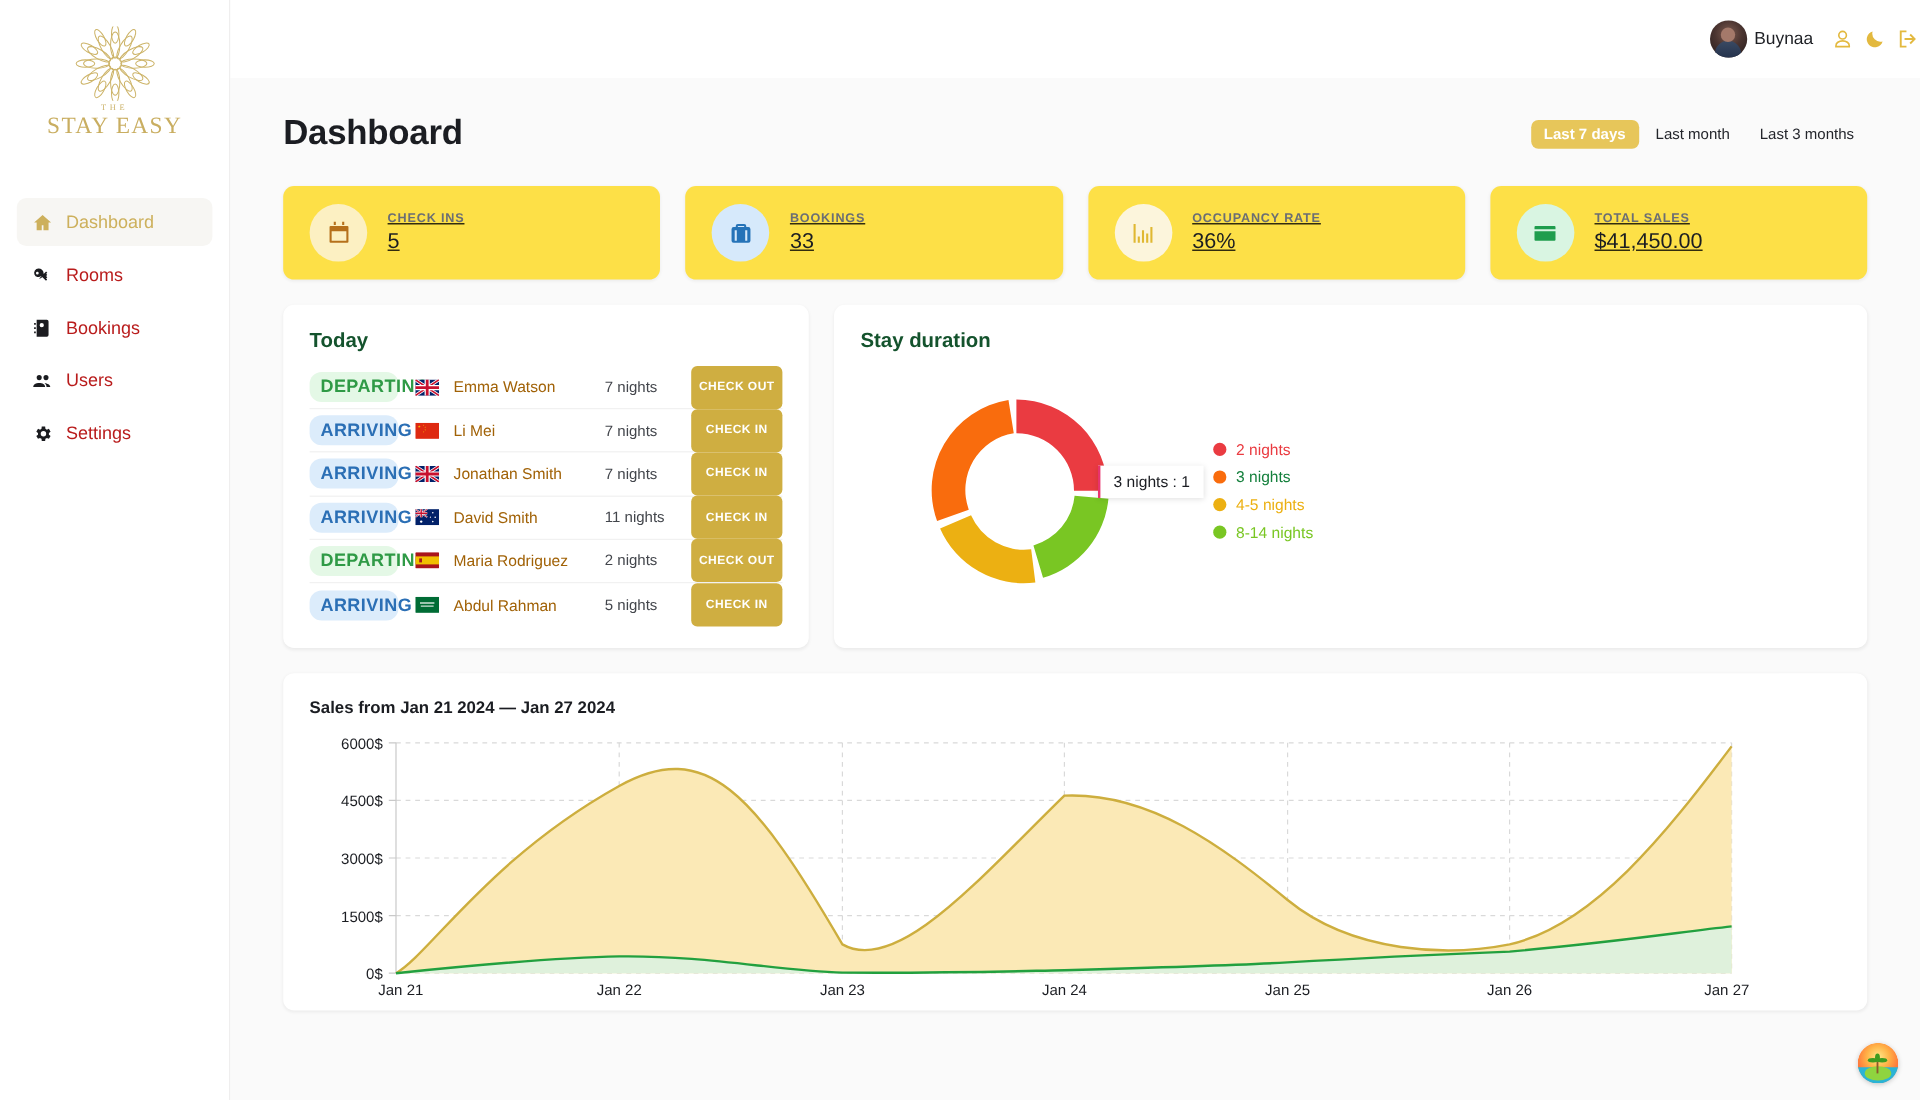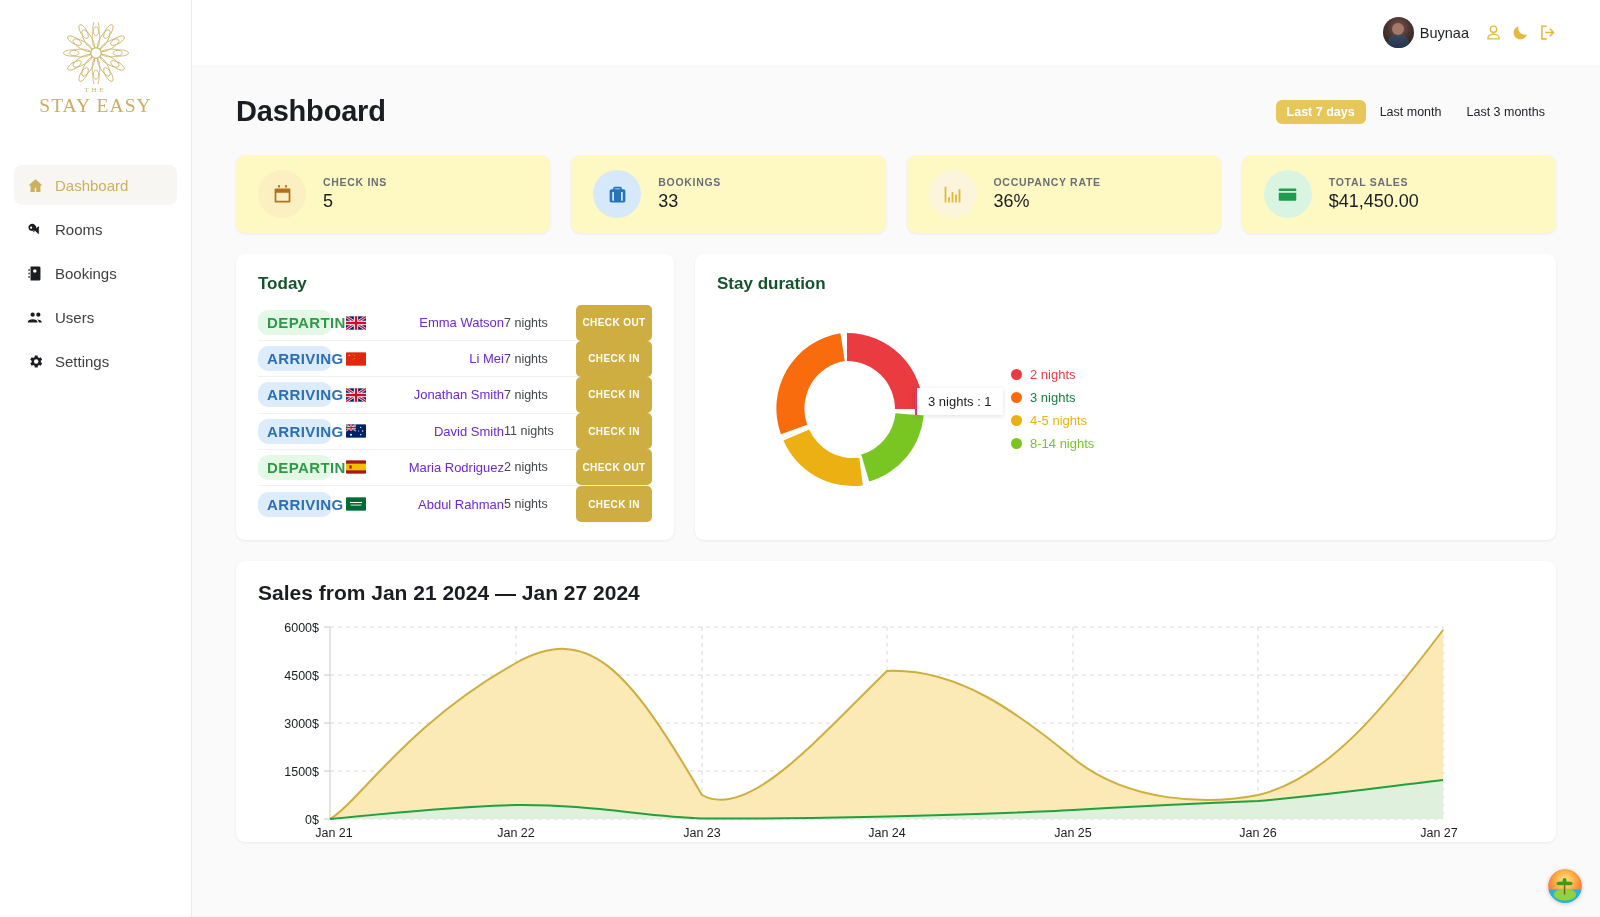--- a/index.html
+++ b/index.html
@@ -23,41 +23,41 @@
   .logo-the { font-family: "Liberation Serif", serif; font-size: 7px; letter-spacing: 3px;
      color: #cbb26a; margin-top: 2px; }
   .logo-text {
     font-family: "Liberation Serif", serif; font-size: 19.5px; letter-spacing: 1.1px;
     color: #c9ae61; margin-top: 1px;
   }
   .nav { margin-top: 38px; padding: 0 14px; display: flex; flex-direction: column; gap: 4px; }
   .nav-item {
     display: flex; align-items: center; gap: 11px;
     height: 40px; padding: 0 12px; border-radius: 8px;
-    font-size: 15px; color: #404040; cursor: pointer;
+    font-size: 15px; color: #b91c1c; cursor: pointer;
   }
   .nav-item .nav-ico { width: 18px; height: 18px; display: flex; align-items: center; justify-content: center; }
   .nav-item.active { background: #f7f6f3; color: #cdb05c; }
   .nav-item.active .nav-ico svg { fill: #cdb05c; }
   .nav-ico svg { fill: #1b1c20; }
 
   .footer {
     position: absolute; bottom: 44px; left: 0; width: 192px;
     text-align: center; line-height: 1.65;
   }
   .footer-line1 { font-size: 11.5px; color: #6e7076; }
   .footer-line2 { font-size: 9.5px; color: #9a9ca1; }
   .footer-line2 a { color: #d4b95e; text-decoration: none; }
 
   
   .main { flex: 1; height: 917px; display: flex; flex-direction: column; min-width: 0; position: relative; }
   .topbar {
     height: 65px; background: #ffffff; flex-shrink: 0;
     display: flex; align-items: center; justify-content: flex-end;
-    padding-right: 42px; gap: 6px;
+    gap: 6px;
   }
   .avatar {
     width: 31px; height: 31px; border-radius: 50%; overflow: hidden; flex-shrink: 0;
     background: radial-gradient(circle at 50% 35%, #7d5b50 0%, #4a3430 45%, #231a1b 100%);
     position: relative;
   }
   .avatar::after {
     content: ""; position: absolute; left: 50%; top: 56%; transform: translateX(-50%);
     width: 22px; height: 16px; border-radius: 11px 11px 3px 3px;
     background: linear-gradient(180deg,#3a4a63,#22304a);
@@ -79,23 +79,23 @@
   .filters { display: flex; align-items: center; gap: 3px; }
   .pill {
     font-size: 12.5px; color: #23252b; padding: 5px 11px; border-radius: 6px;
     cursor: pointer; white-space: nowrap;
   }
   .pill.active { background: #e7c65a; color: #ffffff; font-weight: bold; }
 
   
   .stats { display: flex; gap: 21px; }
   .stat {
-    flex: 1; height: 78px; background: #fef9c3; border-radius: 9px;
+    flex: 1; height: 78px; background: #fde047; border-radius: 9px;
     box-shadow: 0 1px 3px rgba(22,25,35,.07);
-    display: flex; align-items: center; padding: 0 22px; gap: 17px;
+    display: flex; align-items: center; padding: 0 22px; gap: 17px; text-decoration: underline;
   }
   .stat-ico {
     width: 48px; height: 48px; border-radius: 50%;
     display: flex; align-items: center; justify-content: center; flex-shrink: 0;
   }
   .stat-label { font-size: 10.5px; letter-spacing: .7px; color: #6b6e74; font-weight: bold; }
   .stat-value { font-size: 18px; color: #1b1d22; margin-top: 3px; }
 
   
   .panels { display: flex; gap: 21px; margin-top: 21px; }
@@ -112,21 +112,21 @@
     display: flex; align-items: center; height: 36.2px;
     border-bottom: 1px solid #f1f1f1; gap: 0;
   }
   .badge {
     font-size: 15px; font-weight: bold; letter-spacing: .4px;
     padding: 4px 9px; border-radius: 10px; width: 74px; text-align: center; flex-shrink: 0;
   }
   .badge.departing { background: #e4f8e6; color: #2f9a46; }
   .badge.arriving { background: #dcecfb; color: #2b6fb5; }
   .flag { width: 20px; height: 14px; margin-left: 14px; flex-shrink: 0; border-radius: 1px; overflow: hidden; }
-  .guest { font-size: 13px; color: #6d28d9; margin-left: 12px; flex: 1; white-space: nowrap; text-align: right; }
+  .guest { font-size: 13px; color: #a16207; margin-left: 12px; flex: 1; white-space: nowrap; }
   .nights { font-size: 12.5px; color: #43464c; width: 72px; flex-shrink: 0; }
   .act-btn {
     background: #cfae41; color: #ffffff; border: none; border-radius: 5px;
     font-size: 10px; font-weight: bold; letter-spacing: .4px;
     width: 76px; height: 36px; cursor: pointer; flex-shrink: 0;
     font-family: "Liberation Sans", sans-serif;
   }
 
   .donut-area { display: flex; align-items: center; height: 230px; position: relative; }
   .donut { margin-left: 42px; }
@@ -135,21 +135,21 @@
   .legend-dot { width: 11px; height: 11px; border-radius: 50%; flex-shrink: 0; }
   .tooltip {
     position: absolute; left: 198px; top: 94px;
     background: #ffffff; border-left: 2px solid #e8336d;
     box-shadow: 0 1px 5px rgba(0,0,0,.13);
     font-size: 13px; color: #1b1d22; padding: 6px 11px; white-space: nowrap;
   }
 
   
   .panel-sales { margin-top: 21px; height: 281px; padding: 20px 22px 10px 22px; }
-  .chart-title { font-size: 21px; color: #1b1d22; font-weight: bold; }
+  .chart-title { font-size: 14px; color: #1b1d22; font-weight: bold; }
   .chart-box { margin-top: 8px; }
 
   .fab {
     position: absolute; right: 18px; bottom: 14px;
     width: 34px; height: 34px; border-radius: 50%; overflow: hidden;
     box-shadow: 0 1px 4px rgba(0,0,0,.2); cursor: pointer;
   }
 </style>
 </head>
 <body>

